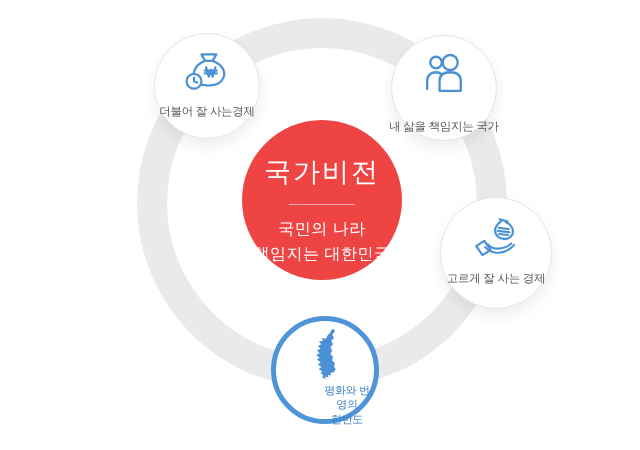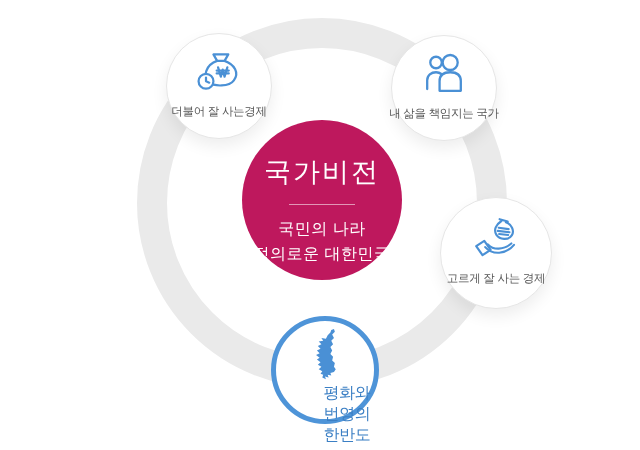--- a/index.html
+++ b/index.html
@@ -27,21 +27,21 @@
     border-radius: 50%;
   }
   
   .center-circle {
     position: absolute;
     left: 242px;
     top: 120px;
     width: 160px;
     height: 160px;
     border-radius: 50%;
-    background: #be185d;
+    background: #ef4444;
     display: flex;
     flex-direction: column;
     align-items: center;
     text-align: center;
     color: #ffffff;
   }
   .center-title {
     margin-top: 34px;
     font-size: 27px;
     letter-spacing: 2px;
@@ -72,22 +72,22 @@
     flex-direction: column;
     align-items: center;
     text-align: center;
   }
   .sat-label {
     font-size: 11.5px;
     color: #555555;
     letter-spacing: -0.3px;
     white-space: nowrap;
   }
-  .sat-top-left  { left: 154px; top: 33px;  width: 106px; height: 106px; padding-top: 14px; margin-left: 12px; }
-  .sat-top-right { left: 391px; top: 35px;  width: 106px; height: 106px; padding-top: 14px; }
+  .sat-top-left  { left: 154px; top: 33px;  width: 106px; height: 106px; padding-top: 14px; }
+  .sat-top-right { left: 391px; top: 35px;  width: 106px; height: 106px; padding-top: 14px; gap: 13px; }
   .sat-left      { left: 104px; top: 196px; width: 112px; height: 112px; padding-top: 17px; }
   .sat-right     { left: 440px; top: 197px; width: 112px; height: 112px; padding-top: 17px; }
   .sat .icon-box {
     height: 48px;
     display: flex;
     align-items: center;
     justify-content: center;
     margin-bottom: 8px;
   }
 
@@ -102,21 +102,21 @@
     background: #ffffff;
     border: 5px solid #4E94D8;
     border-radius: 50%;
     display: flex;
     flex-direction: column;
     align-items: center;
     text-align: center;
     padding-top: 8px;
   }
   .bottom-label {
-    font-size: 16px;
+    font-size: 11px;
     line-height: 1.3;
     color: #3B7FC4;
     letter-spacing: -0.3px;
     margin-top: 2px;
     margin-left: 44px;
   }
   .bottom-label span { display: block; }
 
   svg { display: block; }
 </style>
@@ -169,21 +169,21 @@
       </svg>
     </div>
     <div class="sat-label">고르게 잘 사는 경제</div>
   </div>
 
   <div class="center-circle">
     <div class="center-title">국가비전</div>
     <div class="center-divider"></div>
     <div class="center-subtitle">
       <span>국민의 나라</span>
-      <span>정의로운 대한민국</span>
+      <span>책임지는 대한민국</span>
     </div>
   </div>
 
   <div class="sat-bottom">
     <div>
       <svg width="34" height="52" viewBox="0 0 36 58">
         <path fill="#4A90D5" d="M25 1 L28 0 L29 3 L26 6 L28 10 L25 13 L27 17 L24 20 L26 24 L24 28 L27 31 L26 35 L29 38 L28 42 L30 45 L28 48 L24 49 L25 52 L21 51 L22 54 L18 53 L19 56 L15 54 L16 51 L13 50 L15 47 L11 45 L14 42 L10 40 L13 37 L9 34 L12 32 L8 29 L12 27 L9 24 L13 22 L10 19 L14 17 L11 14 L16 13 L14 10 L19 11 L21 7 L24 4 Z"></path>
       </svg>
     </div>
     <div class="bottom-label">

